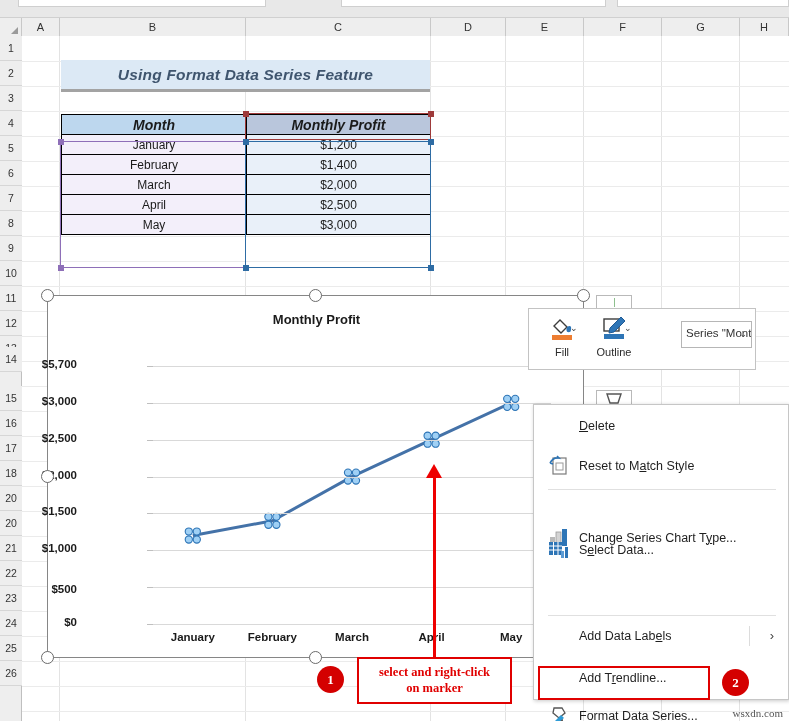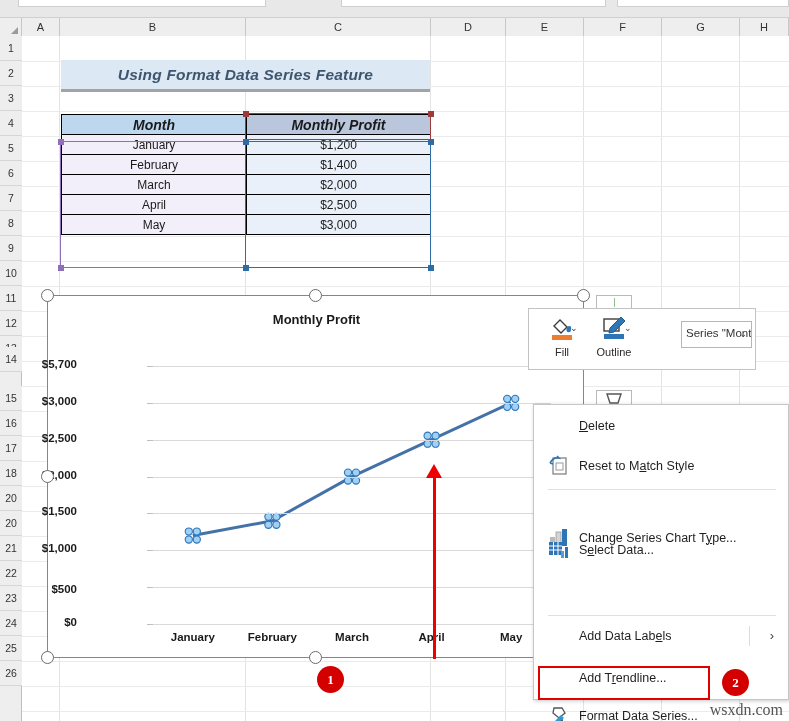--- a/index.html
+++ b/index.html
@@ -118,21 +118,21 @@
      background:#d40000; color:#ffffff; font-size:13px; font-weight:bold;
      display:flex; align-items:center; justify-content:center;
      font-family:"Liberation Serif", serif; }
   .hi-box { position:absolute; left:538px; top:666px; width:172px; height:34px;
      border:2.8px solid #e00000; pointer-events:none; }
   .arrow-shaft { position:absolute; left:433px; top:474px; width:3px; height:185px;
      background:#ee0000; }
   .arrow-head { position:absolute; left:426px; top:464px; width:0; height:0;
      border-left:8px solid transparent; border-right:8px solid transparent;
      border-bottom:14px solid #ee0000; }
-  .wm { position:absolute; right:6px; bottom:2px; font-size:16px; color:#555;
+  .wm { position:absolute; right:6px; bottom:2px; font-size:11px; color:#555;
      font-family:"Liberation Serif", serif; }
 </style>
 </head>
 <body>
 
 <div id="app">
 
   <div class="ribbon-strip">
     <div class="ribbon-box" style="left:18px;width:248px;"></div>
     <div class="ribbon-box" style="left:341px;width:265px;"></div>
@@ -411,16 +411,20 @@
             <path d="M11 13 q4 -1 4 3 a2 2 0 1 1 -4 0 z" fill="#555"></path>
             <path d="M3 20 L13 10 L16 13 L6 21 Z" fill="#2e9bd6"></path>
           </svg></span>
         <span class="txt"><span class="u">F</span>ormat Data Series...</span>
       </div>
     </div>
 
   <div class="arrow-shaft"></div>
   <div class="arrow-head"></div>
   <div class="badge" style="left:317px;top:666px;">1</div>
+  <div class="callout">
+    <div>select and right-click</div>
+    <div>on marker</div>
+  </div>
   <div class="hi-box"></div>
   <div class="badge" style="left:722px;top:669px;">2</div>
   <div class="wm">wsxdn.com</div>
 </div>
 
 </body></html>

